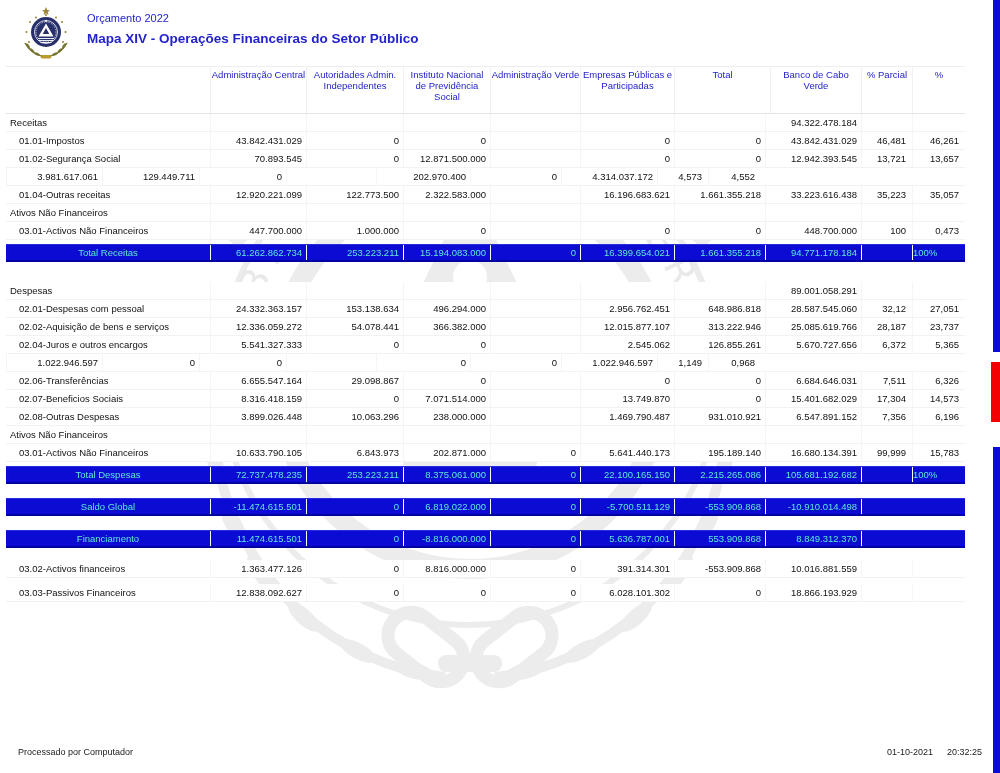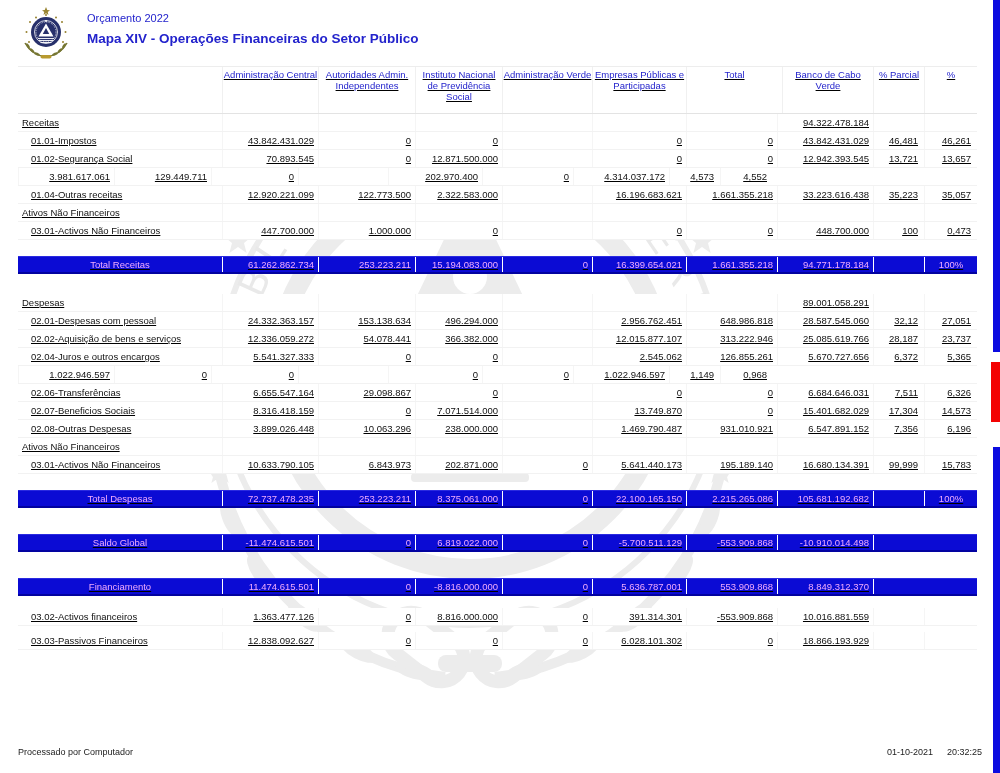--- a/index.html
+++ b/index.html
@@ -10,37 +10,37 @@
   
   .strip-b1{position:absolute;right:0;top:0;width:7px;height:352px;background:#0b0be0;z-index:3;}
   .strip-r {position:absolute;right:0;top:362px;width:9px;height:60px;background:#f30202;z-index:3;}
   .strip-b2{position:absolute;right:0;top:447px;width:7px;height:326px;background:#0b0be0;z-index:3;}
   
   .hdr{position:absolute;left:18px;top:6px;display:flex;gap:13px;z-index:2;}
   .titles{padding-top:6px;}
   .t-small{font-size:11px;color:#2323cc;margin:0 0 7px 0;}
   .t-main{font-size:13.5px;font-weight:bold;color:#2323cc;margin:0;}
   
-  .tbl{position:absolute;left:18px;top:66px;width:959px;z-index:1;text-decoration:underline;}
+  .tbl{position:absolute;left:6px;top:66px;width:959px;z-index:1;}
   .thead{display:flex;height:46px;border-top:1px solid #ededed;border-bottom:1px solid #e3e3e3;background:#fff;}
   .hcell{font-size:9.5px;color:#2323cc;text-align:center;line-height:11px;padding-top:2px;
          border-left:1px solid #f0f0f0;box-sizing:border-box;}
   .thead .hcell:first-child{border-left:none;}
   .row{display:flex;height:17px;line-height:17px;background:#fff;border-bottom:1px solid #f2f2f2;}
   .cell{font-size:9.5px;color:#111;white-space:nowrap;overflow:hidden;box-sizing:border-box;}
   .num{text-align:right;padding-right:4px;border-left:1px solid #f5f5f5;}
   .pctcol{padding-right:6px;}
   .label-section{padding-left:4px;}
   .label-item{padding-left:13px;}
-  .band{display:flex;height:15px;line-height:15px;background:#0b0bd4;color:#f0abfc;
-        border-bottom:2px solid #0202a0;border-top:1px solid #2a2ae0;margin-top:16px;}
+  .band{display:flex;height:15px;line-height:15px;background:#0b0bd4;color:#5eead4;
+        border-bottom:2px solid #0202a0;border-top:1px solid #2a2ae0;margin-top:4px;}
   .bcell{font-size:9.5px;white-space:nowrap;overflow:hidden;box-sizing:border-box;}
   .bnum{text-align:right;padding-right:4px;border-left:1px solid #fff;}
   .bfill{border-left:1px solid #fff;}
-  .bpct{text-align:center;border-left:1px solid #fff;}
+  .bpct{text-align:left;border-left:1px solid #fff;}
   .band-label{text-align:center;}
   .gap-lg{height:20px;} .gap-md{height:12px;} .gap-sm{height:10px;} .gap-xs{height:6px;}
   
   .footer-left{position:absolute;left:18px;bottom:16px;font-size:9px;color:#222;z-index:2;}
   .footer-right{position:absolute;right:18px;bottom:16px;font-size:9px;color:#222;z-index:2;display:flex;gap:14px;}
 </style>
 </head>
 <body>
 
 <div class="page">

